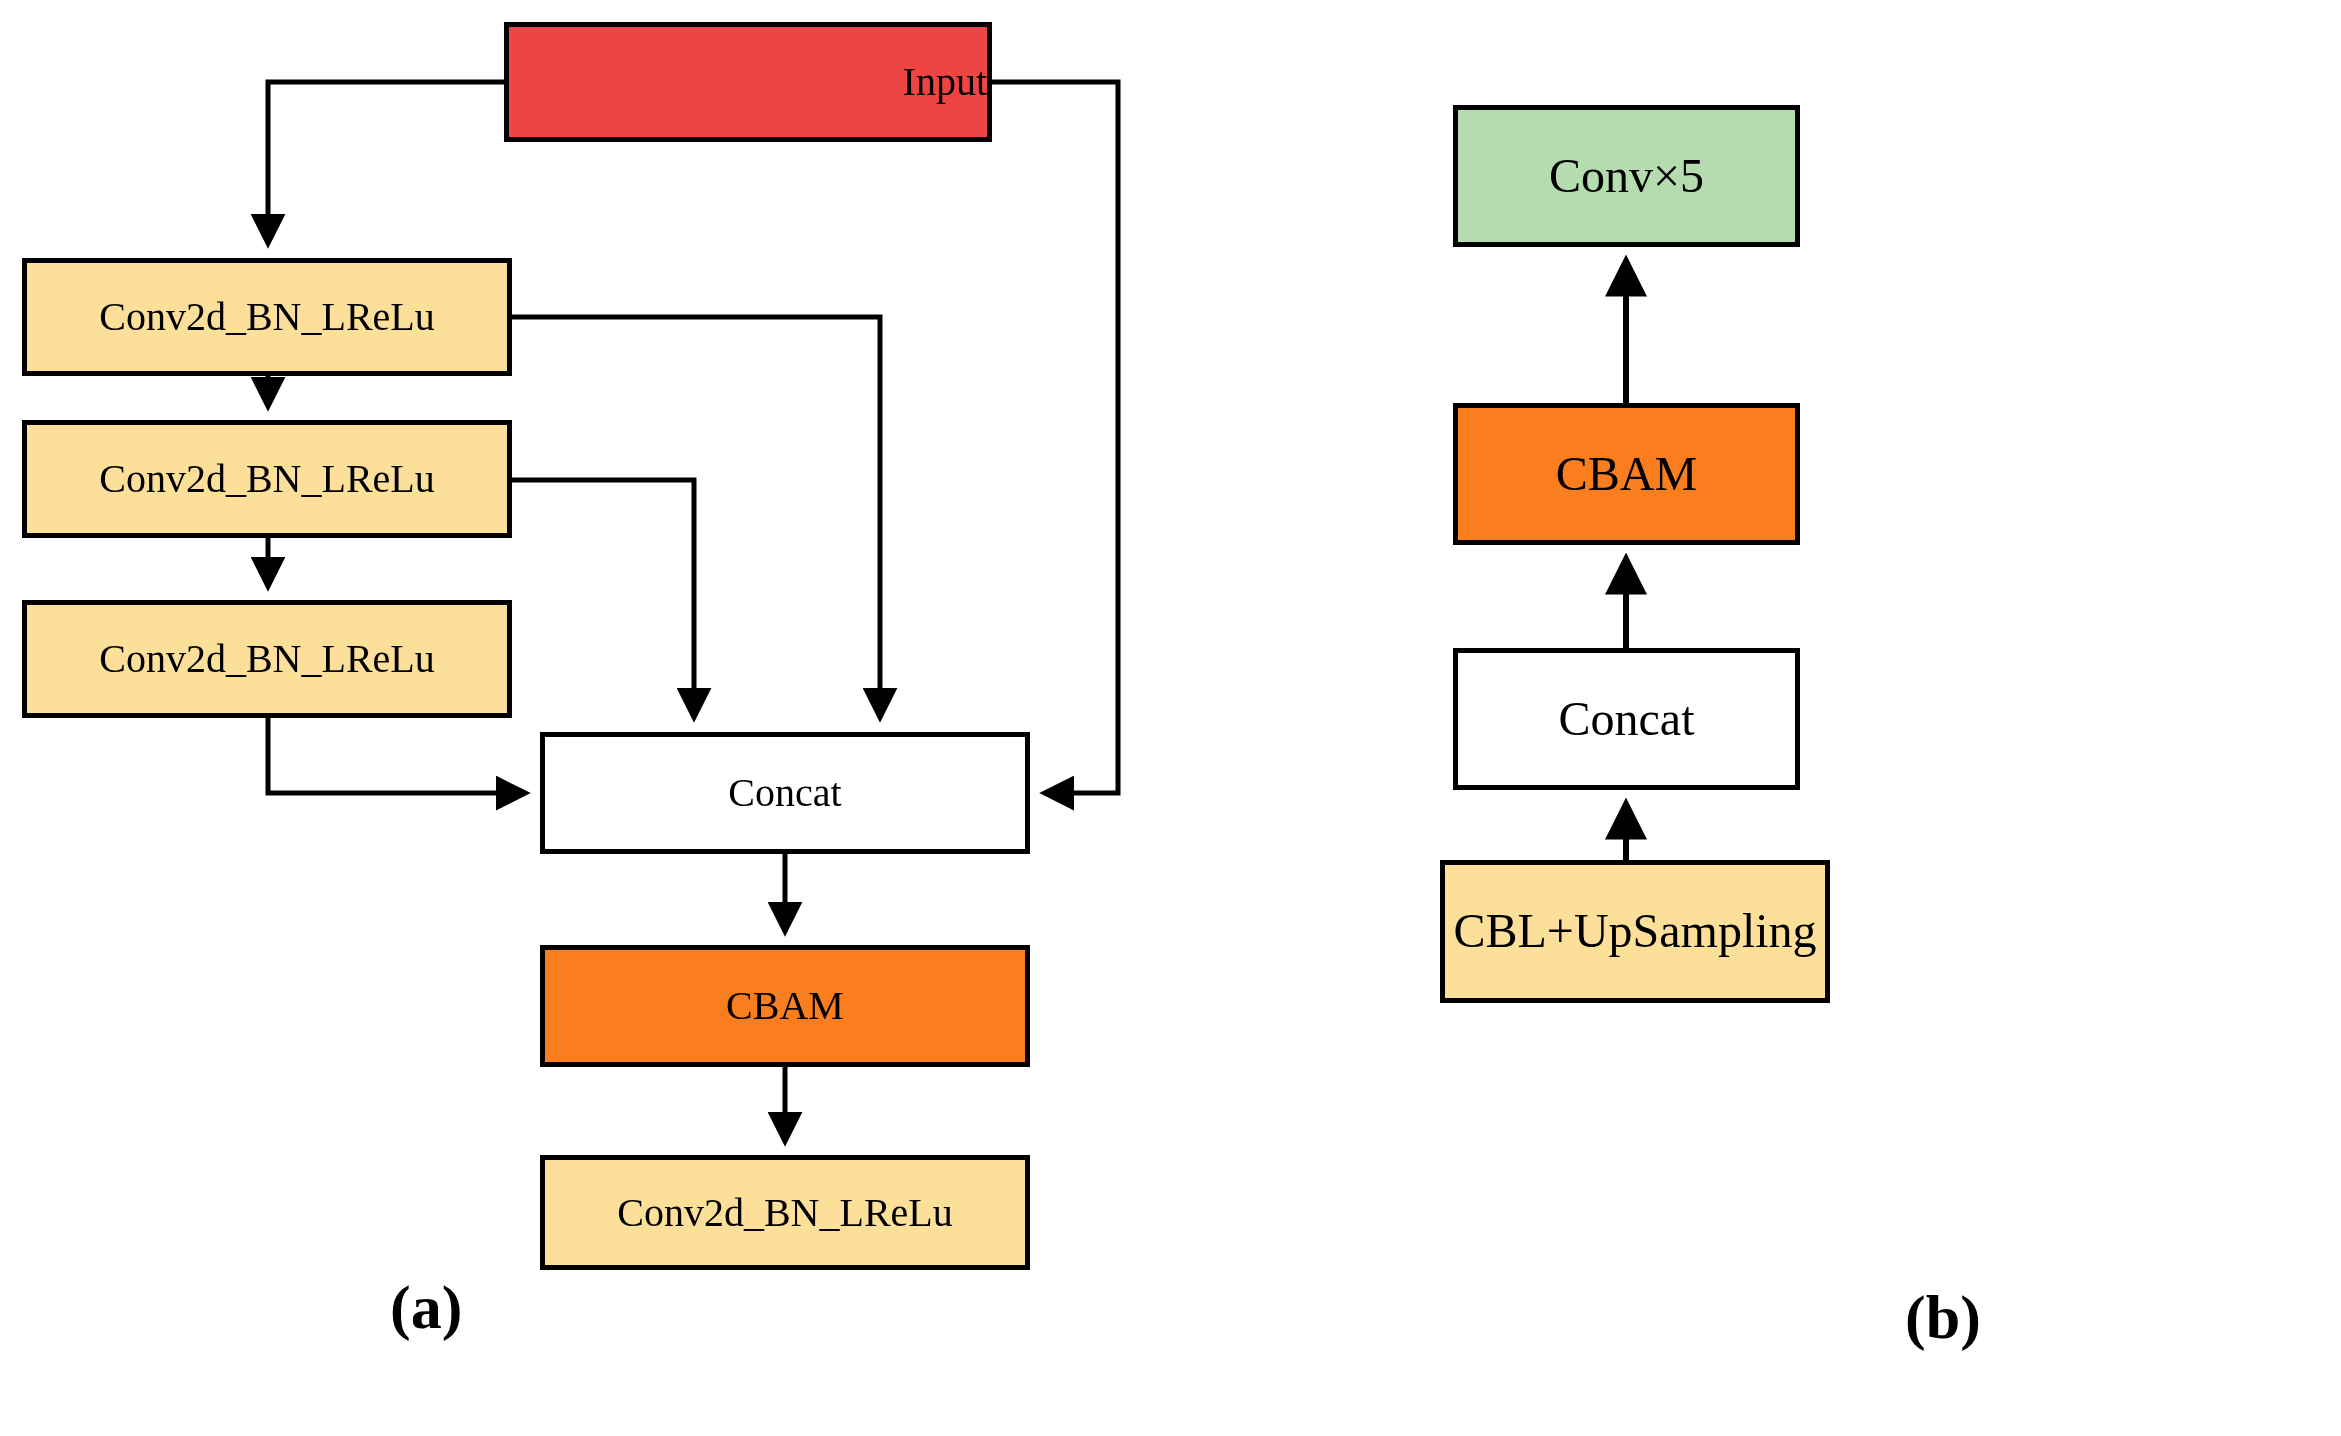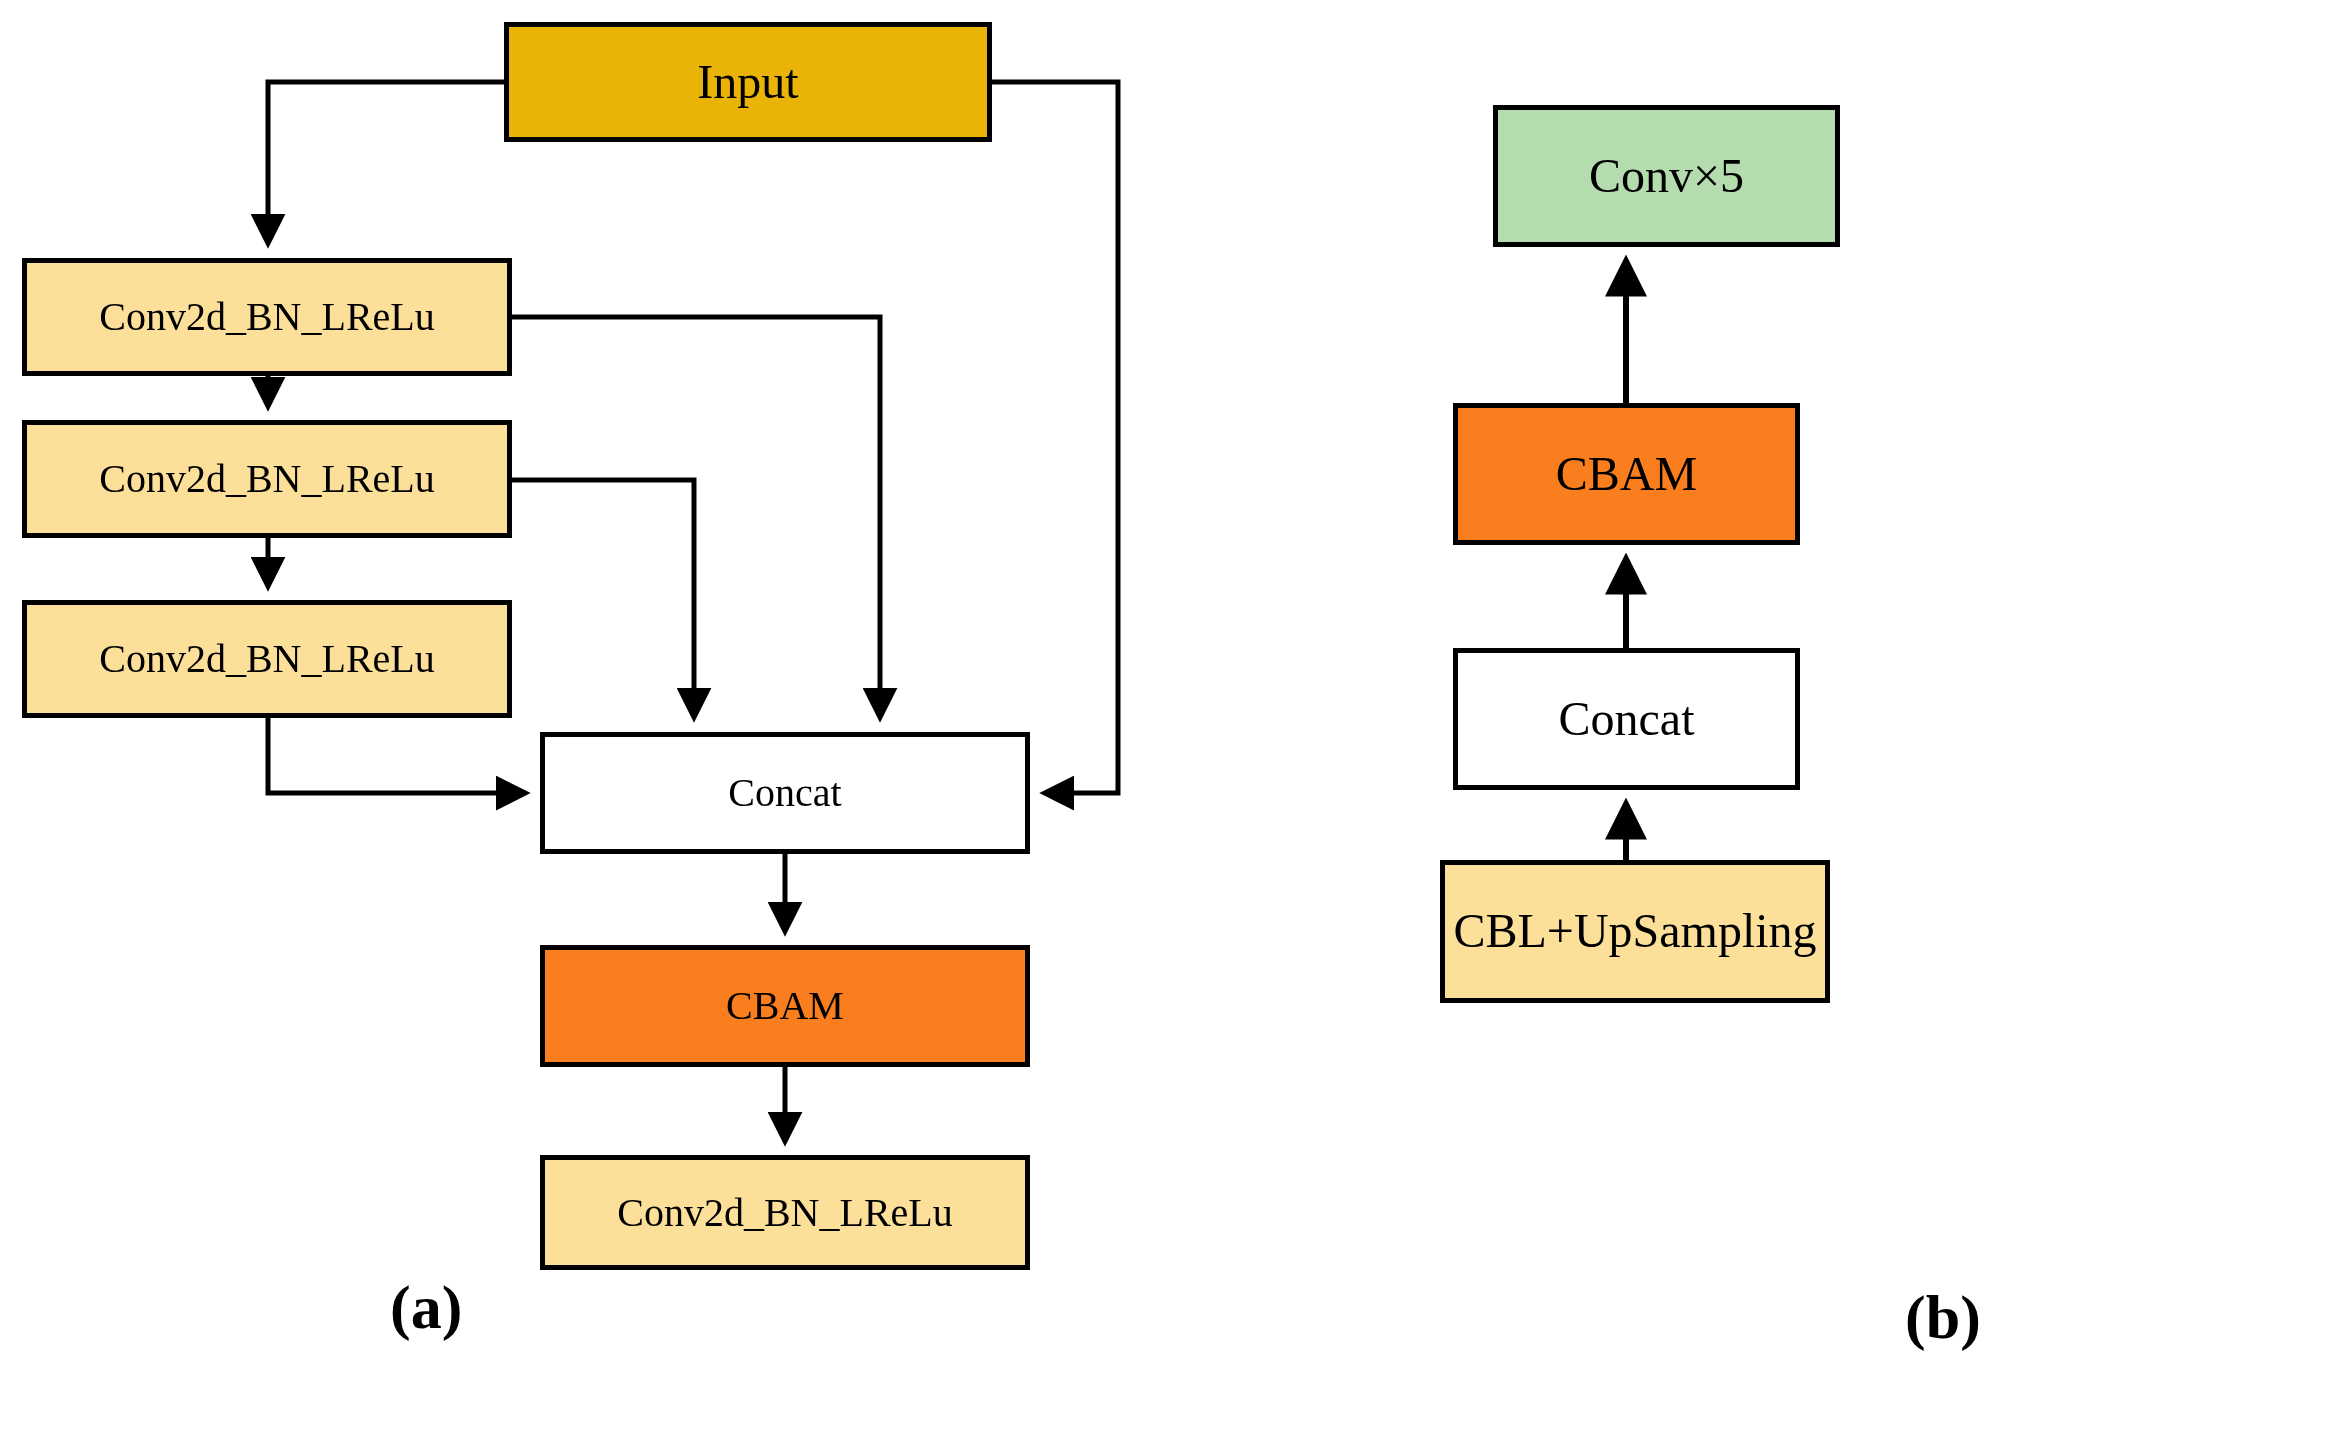--- a/index.html
+++ b/index.html
@@ -78,21 +78,21 @@
     <g stroke="#000000" stroke-width="6" fill="none">
 
       <path d="M 1626 860 L 1626 808" marker-end="url(#arrow)"></path>
 
       <path d="M 1626 648 L 1626 563" marker-end="url(#arrow)"></path>
 
       <path d="M 1626 403 L 1626 265" marker-end="url(#arrow)"></path>
     </g>
   </svg>
 
-  <div class="node-box" style="left: 504px; top: 22px; width: 488px; height: 120px; background: #eab308; font-size: 48px;">
+  <div class="node-box" style="left: 504px; top: 22px; width: 488px; height: 120px; background: #ef4444; font-size: 40px; justify-content: flex-end;">
     <span>Input</span>
   </div>
 
   <div class="node-box" style="left: 22px; top: 258px; width: 490px; height: 118px; background: rgb(252, 224, 154); font-size: 40px;">
     <span>Conv2d_BN_LReLu</span>
   </div>
 
   <div class="node-box" style="left: 22px; top: 420px; width: 490px; height: 118px; background: rgb(252, 224, 154); font-size: 40px;">
     <span>Conv2d_BN_LReLu</span>
   </div>
@@ -106,21 +106,21 @@
   </div>
 
   <div class="node-box" style="left: 540px; top: 945px; width: 490px; height: 122px; background: rgb(250, 125, 30); font-size: 40px;">
     <span>CBAM</span>
   </div>
 
   <div class="node-box" style="left: 540px; top: 1155px; width: 490px; height: 115px; background: rgb(252, 224, 154); font-size: 40px;">
     <span>Conv2d_BN_LReLu</span>
   </div>
 
-  <div class="node-box" style="left: 1453px; top: 105px; width: 347px; height: 142px; background: rgb(181, 220, 174); font-size: 48px; margin-left: 40px;">
+  <div class="node-box" style="left: 1453px; top: 105px; width: 347px; height: 142px; background: rgb(181, 220, 174); font-size: 48px;">
     <span>Conv×5</span>
   </div>
 
   <div class="node-box" style="left: 1453px; top: 403px; width: 347px; height: 142px; background: rgb(250, 125, 30); font-size: 48px;">
     <span>CBAM</span>
   </div>
 
   <div class="node-box" style="left: 1453px; top: 648px; width: 347px; height: 142px; background: rgb(255, 255, 255); font-size: 48px;">
     <span>Concat</span>
   </div>

